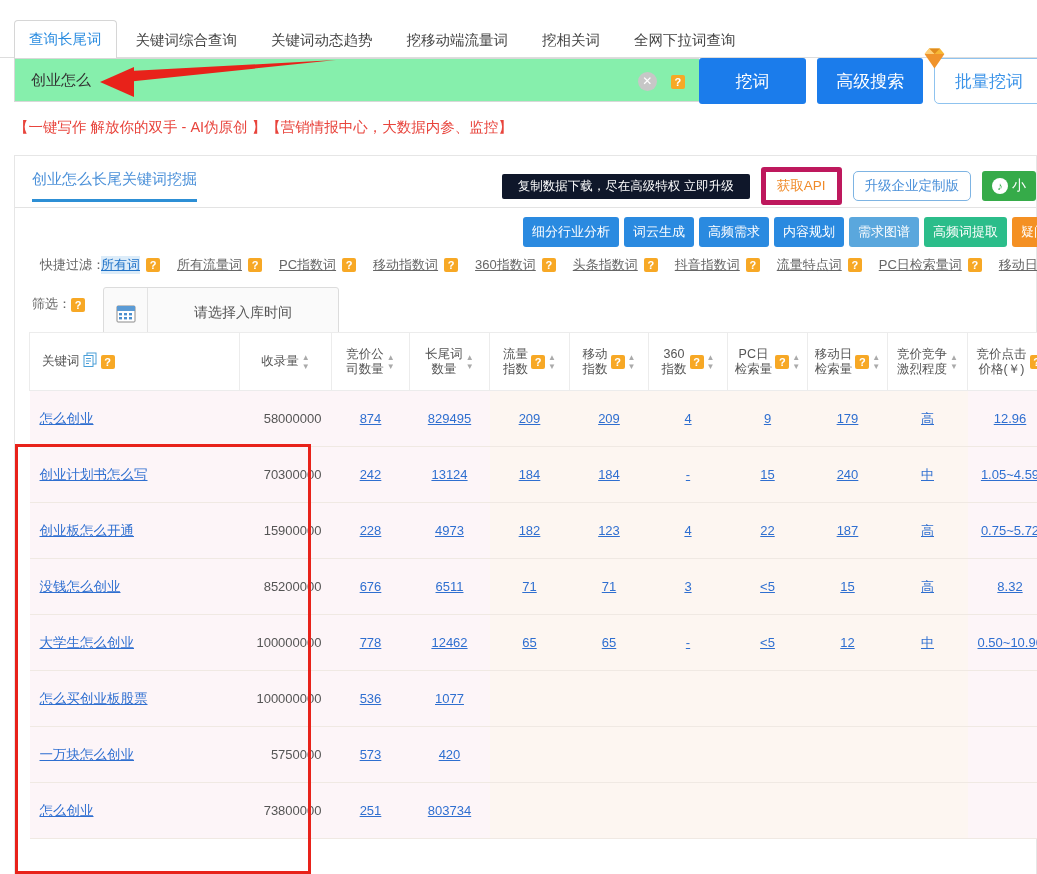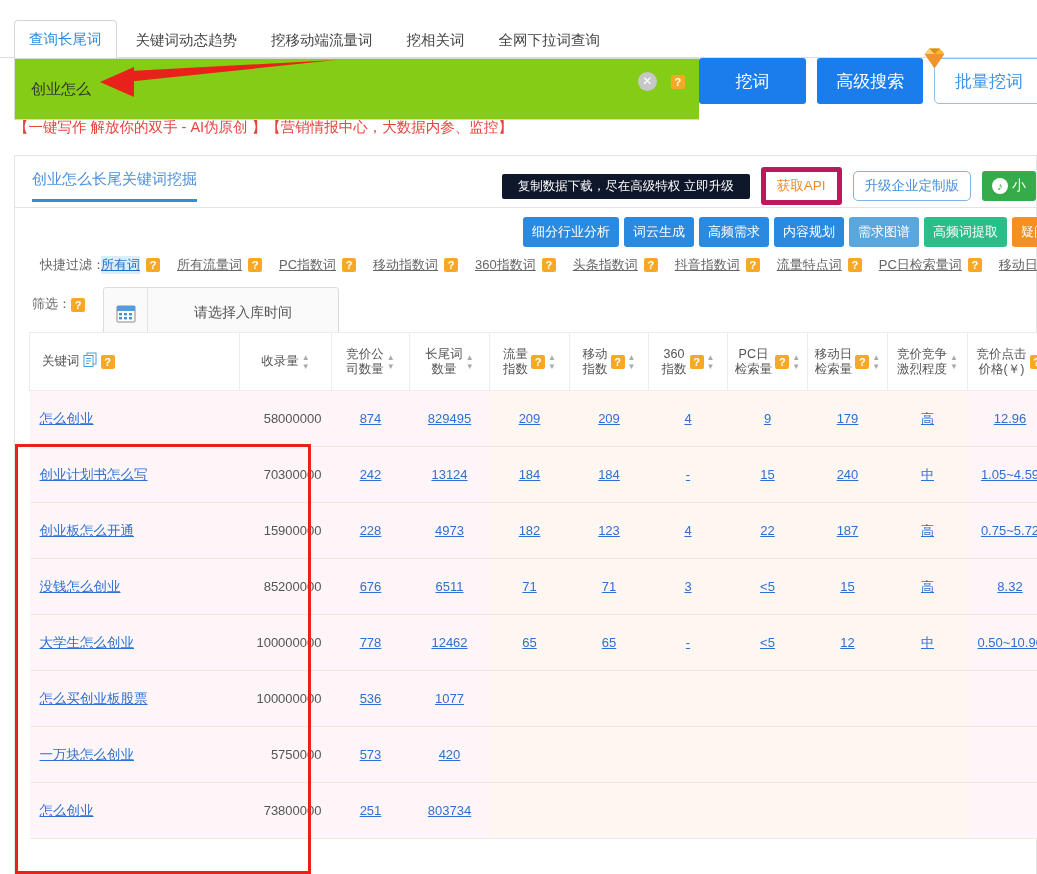--- a/index.html
+++ b/index.html
@@ -44,24 +44,24 @@
   }
 
   
   .searchrow {
     position: absolute; top: 58px; left: 14px;
     width: 1030px; height: 48px;
     display: flex; align-items: stretch;
   }
   .search-field {
     position: relative;
-    width: 702px; height: 62px;
+    width: 702px; height: 44px;
     border: 1px solid #d8d8d8;
     border-right: none;
-    background: #84cc16;
+    background: #86efac;
     display: flex; align-items: center;
   }
   .search-value {
     font-size: 15px; color: #333; padding-left: 16px;
     outline: none; border: none; background: transparent;
     width: 600px; height: 44px;
     font-family: "Liberation Sans", "DejaVu Sans", sans-serif;
   }
   .clear-icon {
     position: absolute; right: 42px; top: 13px;
@@ -232,20 +232,21 @@
   .anno-arrow { position: absolute; left: 88px; top: 58px; width: 250px; height: 44px; pointer-events: none; }
 </style>
 </head>
 <body>
 
 <div id="root">
 
   <div class="tabbar">
     <div class="tabbar-inner" id="tabs-container">
         <div class="tab active">查询长尾词</div>
+        <div class="tab">关键词综合查询</div>
         <div class="tab">关键词动态趋势</div>
         <div class="tab">挖移动端流量词</div>
         <div class="tab">挖相关词</div>
         <div class="tab">全网下拉词查询</div>
       </div>
   </div>
 
   <div class="searchrow">
     <div class="search-field">
       <input class="search-value" value="创业怎么" placeholder="请输入关键词" style="">

